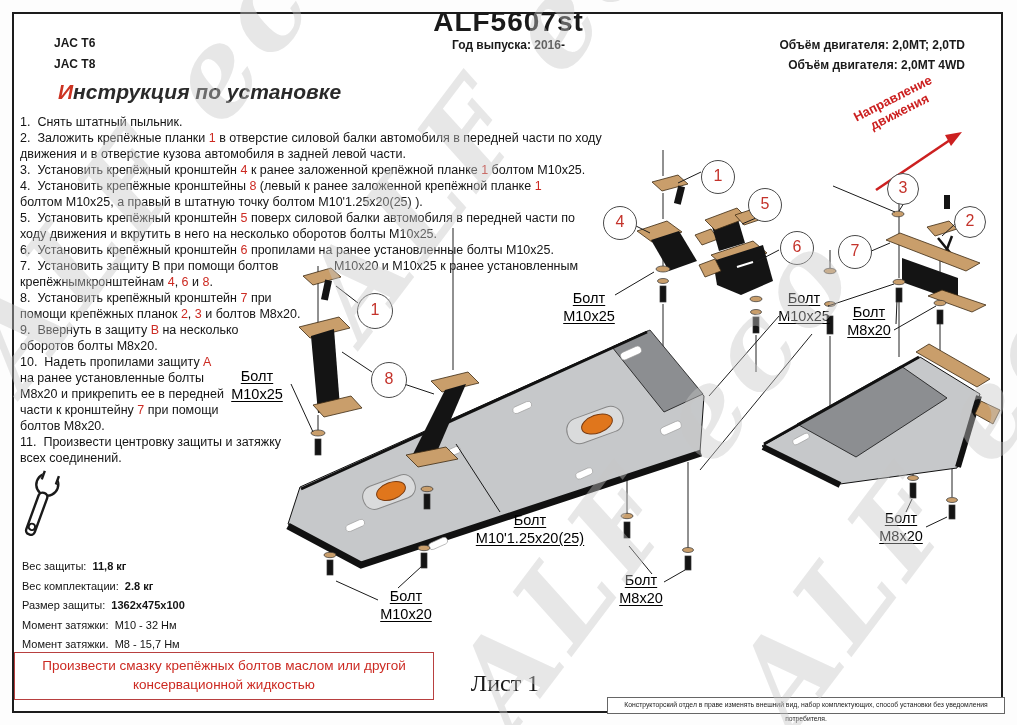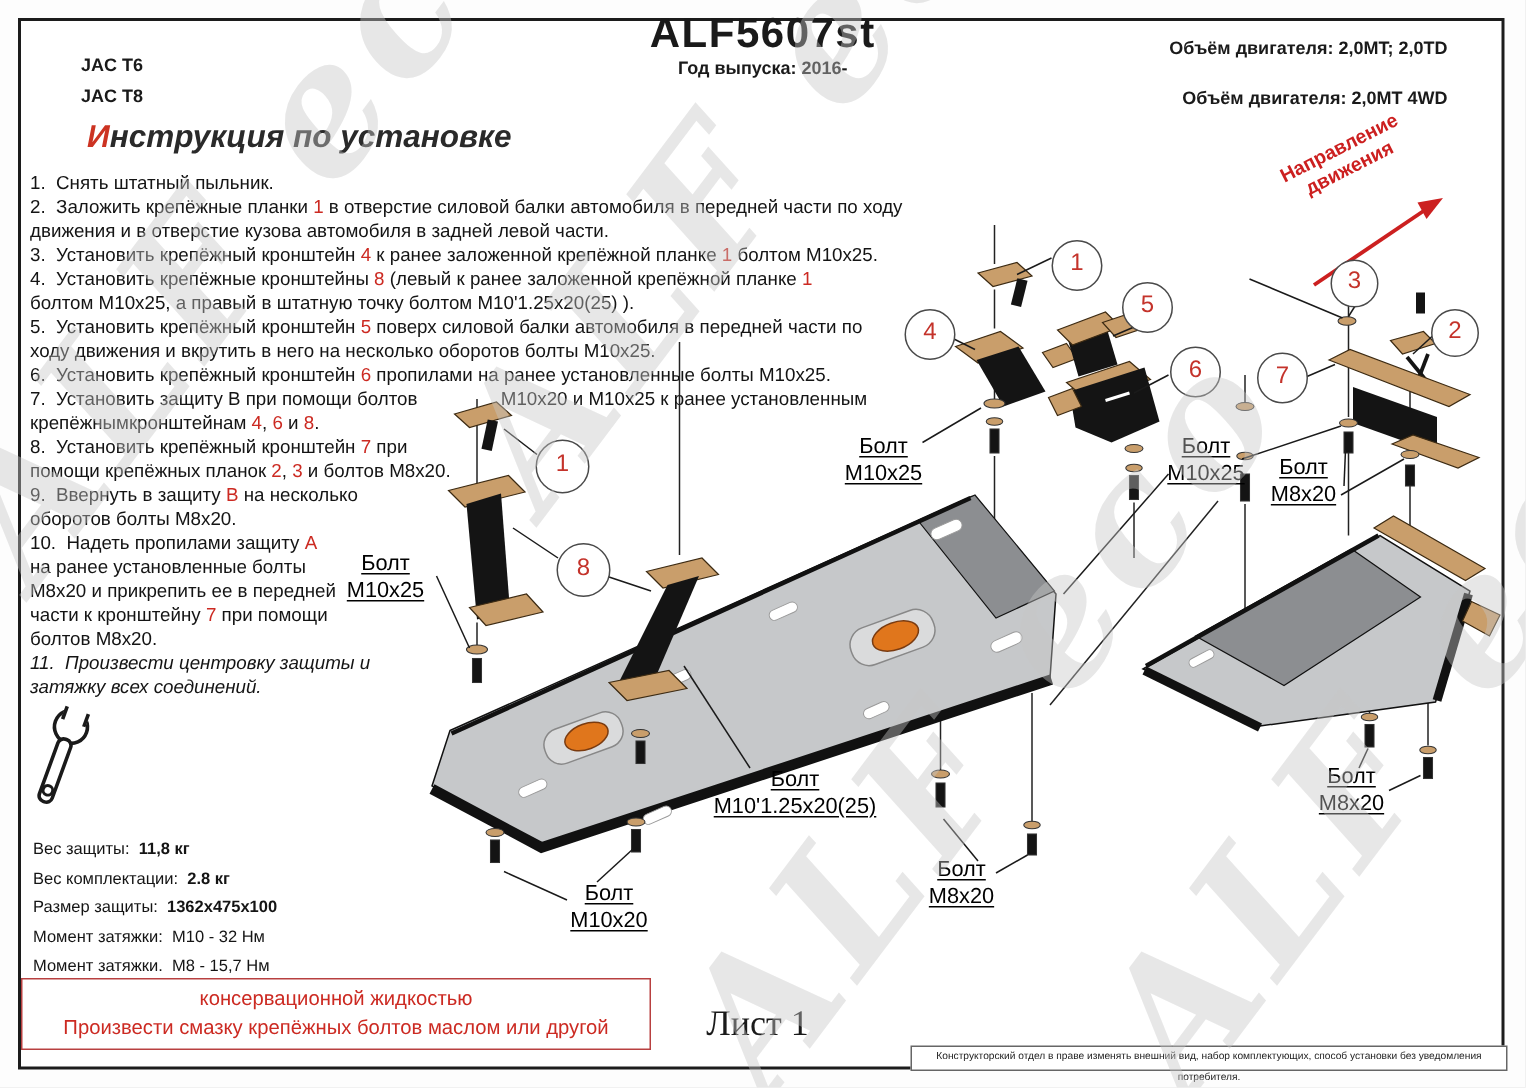--- a/index.html
+++ b/index.html
@@ -46,36 +46,36 @@
 </head>
 <body>
 
 <div id="page">
   <div id="page-border" class="abs"></div>
 
   <div id="part-code" class="abs">ALF5607st</div>
   <div class="abs model-line" style="top:36px">JAC T6</div>
   <div class="abs model-line" style="top:57px">JAC T8</div>
   <div class="abs center-line" style="top:38px">Год выпуска: 2016-</div>
-  <div class="abs right-line" style="top:25px">Объём двигателя: 2,0MT; 2,0TD</div>
+  <div class="abs right-line" style="top:38px">Объём двигателя: 2,0MT; 2,0TD</div>
   <div class="abs right-line" style="top:58px">Объём двигателя: 2,0MT 4WD</div>
 
   <div id="instructions-heading" class="abs"><span class="lead">И</span><span>нструкция по установке</span></div>
   <div id="instruction-list" class="abs">
       <div class="instr" style="max-width: 608px;"><span>1.&nbsp; </span><span>Снять штатный пыльник.</span></div>
       <div class="instr" style="max-width: 608px;"><span>2.&nbsp; </span><span>Заложить крепёжные планки </span><span class="rd">1</span><span> в отверстие силовой балки автомобиля в передней части по ходу движения и в отверстие кузова автомобиля в задней левой части.</span></div>
       <div class="instr" style="max-width: 608px;"><span>3.&nbsp; </span><span>Установить крепёжный кронштейн </span><span class="rd">4</span><span> к ранее заложенной крепёжной планке </span><span class="rd">1</span><span> болтом М10х25.</span></div>
       <div class="instr" style="max-width: 560px;"><span>4.&nbsp; </span><span>Установить крепёжные кронштейны </span><span class="rd">8</span><span> (левый к ранее заложенной крепёжной планке </span><span class="rd">1</span><span> болтом М10х25, а правый в штатную точку болтом М10'1.25х20(25) ).</span></div>
       <div class="instr" style="max-width: 560px;"><span>5.&nbsp; </span><span>Установить крепёжный кронштейн </span><span class="rd">5</span><span> поверх силовой балки автомобиля в передней части по ходу движения и вкрутить в него на несколько оборотов болты М10х25.</span></div>
       <div class="instr" style="max-width: 608px;"><span>6.&nbsp; </span><span>Установить крепёжный кронштейн </span><span class="rd">6</span><span> пропилами на ранее установленные болты М10х25.</span></div>
       <div class="instr" style="max-width: 608px;"><span>7.&nbsp; </span><span>Установить защиту В при помощи болтов</span><span>&nbsp;&nbsp;&nbsp;&nbsp;&nbsp;&nbsp;&nbsp;&nbsp;&nbsp;&nbsp;&nbsp;&nbsp;&nbsp;&nbsp;&nbsp;&nbsp;</span><span>М10х20 и М10х25 к ранее установленным крепёжнымкронштейнам </span><span class="rd">4</span><span>, </span><span class="rd">6</span><span> и </span><span class="rd">8</span><span>.</span></div>
       <div class="instr" style="max-width: 300px;"><span>8.&nbsp; </span><span>Установить крепёжный кронштейн </span><span class="rd">7</span><span> при помощи крепёжных планок </span><span class="rd">2</span><span>, </span><span class="rd">3</span><span> и болтов М8х20.</span></div>
       <div class="instr" style="max-width: 252px;"><span>9.&nbsp; </span><span>Ввернуть в защиту </span><span class="rd">В</span><span> на несколько оборотов болты М8х20.</span></div>
       <div class="instr" style="max-width: 205px;"><span>10.&nbsp; </span><span>Надеть пропилами защиту </span><span class="rd">А</span><span> на ранее установленные болты М8х20 и прикрепить ее в передней части к кронштейну </span><span class="rd">7</span><span> при помощи болтов М8х20.</span></div>
-      <div class="instr" style="max-width: 280px; font-style: italic;"><span>11.&nbsp; </span><span>Произвести центровку защиты и затяжку всех соединений.</span></div>
+      <div class="instr" style="max-width: 280px;"><span>11.&nbsp; </span><span>Произвести центровку защиты и затяжку всех соединений.</span></div>
     </div>
 
   <svg id="diagram-svg" width="1017" height="725" viewBox="0 0 1017 725">
 
     <g stroke="#222" stroke-width="1">
       <line x1="318" y1="266" x2="318" y2="326"></line>
         <line x1="318" y1="415" x2="318" y2="431"></line>
       <line x1="453" y1="228" x2="453" y2="370"></line>
         <line x1="427" y1="468" x2="427" y2="487"></line>
       <line x1="330" y1="504" x2="330" y2="553"></line>
@@ -294,22 +294,22 @@
 
   <div id="specs-list" class="abs">
       <div class="spec"><span>Вес защиты:&nbsp; </span><span style="font-weight: 700;">11,8 кг</span></div>
       <div class="spec"><span>Вес комплектации:&nbsp; </span><span style="font-weight: 700;">2.8 кг</span></div>
       <div class="spec"><span>Размер защиты:&nbsp; </span><span style="font-weight: 700;">1362х475х100</span></div>
       <div class="spec"><span>Момент затяжки:&nbsp; </span><span>М10 - 32 Нм</span></div>
       <div class="spec"><span>Момент затяжки.&nbsp; </span><span>М8 - 15,7 Нм</span></div>
     </div>
 
   <div id="warning-box" class="abs">
+    <div>Произвести смазку крепёжных болтов маслом или другой</div>
     <div>консервационной жидкостью</div>
-    <div>Произвести смазку крепёжных болтов маслом или другой</div>
   </div>
   <div id="sheet-label" class="abs">Лист 1</div>
   <div id="disclaimer" class="abs">Конструкторский отдел в праве изменять внешний вид, набор комплектующих, способ установки без уведомления потребителя.</div>
 
   <div class="wm" style="left:-10px;top:300px">ALF eco</div>
   <div class="wm" style="left:330px;top:250px">ALF eco</div>
   <div class="wm" style="left:480px;top:640px">ALF eco</div>
   <div class="wm" style="left:760px;top:640px">ALF eco</div>
 </div>
 

